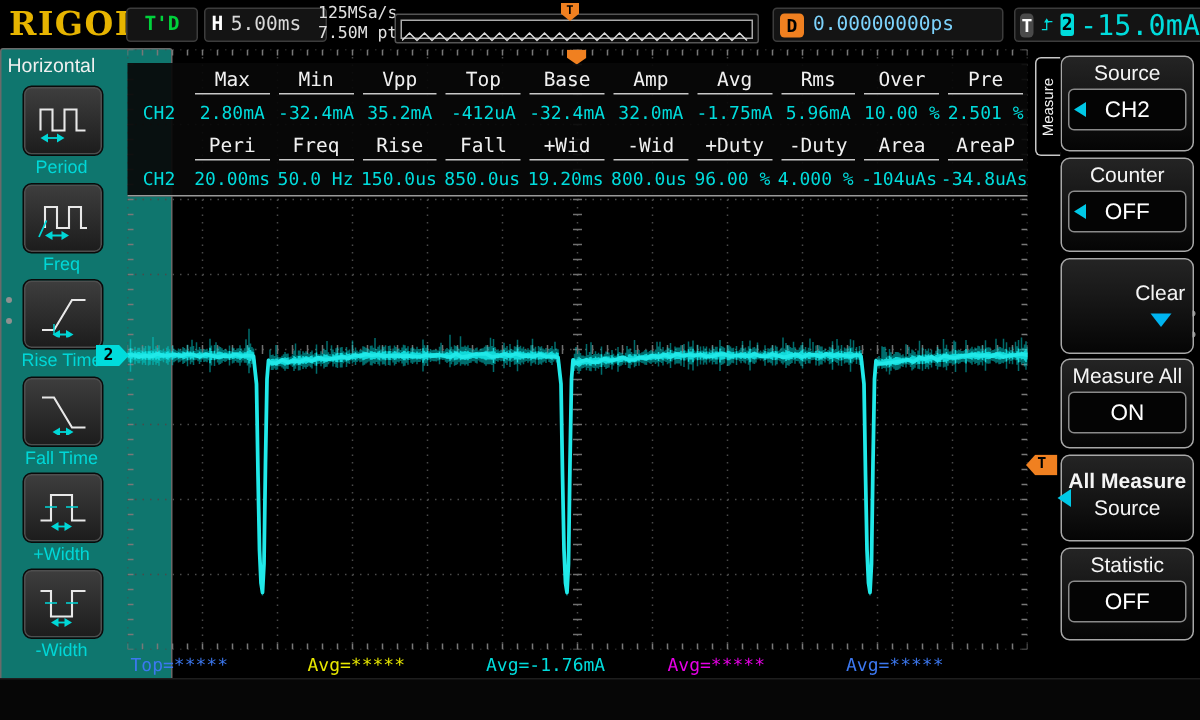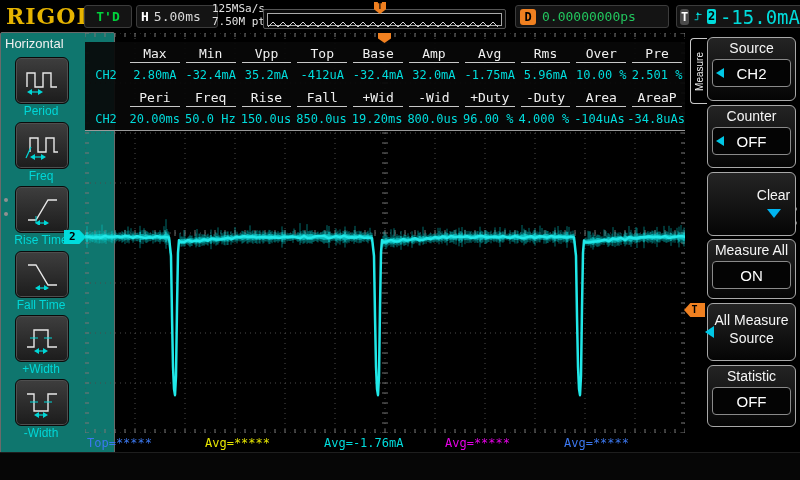--- a/index.html
+++ b/index.html
@@ -20,21 +20,21 @@
   #rate{left:212px;top:2px;color:#e0e0e0;font-size:11px;line-height:13px;}
   #strip{left:263px;top:9px;width:241px;height:18px;background:#0a0a0a;
          border:1px solid #555;border-radius:2px;}
   #strip-inner{left:3px;top:3px;width:233px;height:11px;border:1px solid #aaa;background:#000;}
   #strip-tmark{left:110px;top:-8px;width:12px;height:12px;background:#f08020;
       clip-path:polygon(0 0,100% 0,100% 60%,50% 100%,0 60%);color:#000;font-size:8px;
       font-weight:bold;text-align:center;line-height:9px;}
   #d-box{left:515px;top:5px;width:152px;}
   #d-badge{width:16px;height:16px;background:#f08020;border-radius:3px;color:#000;
       font-weight:bold;font-size:12px;text-align:center;line-height:16px;margin:0 6px 0 4px;}
-  #d-box .dv{color:#22c55e;font-size:13px;}
+  #d-box .dv{color:#7dd3fc;font-size:13px;}
   #t-box{left:676px;top:5px;width:120px;padding:0 3px;}
   #t-badge{width:16px;height:16px;background:#4a4a4a;border-radius:3px;color:#fff;
       font-weight:bold;font-size:12px;text-align:center;line-height:16px;margin-right:5px;}
   #ch-badge{width:15px;height:15px;background:#00dcdc;border-radius:2px;color:#000;
       font-weight:bold;font-size:12px;text-align:center;line-height:15px;margin:0 4px;}
   #t-box .tv{color:#00dcdc;font-size:19px;}
 
   
   #left-panel{left:0;top:32px;width:80px;height:420px;border:1px solid #6a6a6a;
       border-radius:2px;background:#0f766e;padding-left:33px;}
@@ -636,21 +636,21 @@
 
   <div class="abs rp-item" style="top:239px;height:60px;">
     <div class="rp-label">Measure All</div>
     <div class="rp-valbox">
       <span class="rp-val">ON</span>
     </div>
   </div>
 
   <div class="abs rp-item" style="top:303px;height:58px;">
     <div class="tri-left-out"></div>
-    <div class="rp-label" style="margin-top:8px;">All Measure</div>
+    <div class="rp-label" style="margin-top:8px;font-weight:bold;">All Measure</div>
     <div class="rp-label">Source</div>
   </div>
 
   <div class="abs rp-item" style="top:365px;height:62px;">
     <div class="rp-label">Statistic</div>
     <div class="rp-valbox">
       <span class="rp-val">OFF</span>
     </div>
   </div>
 

